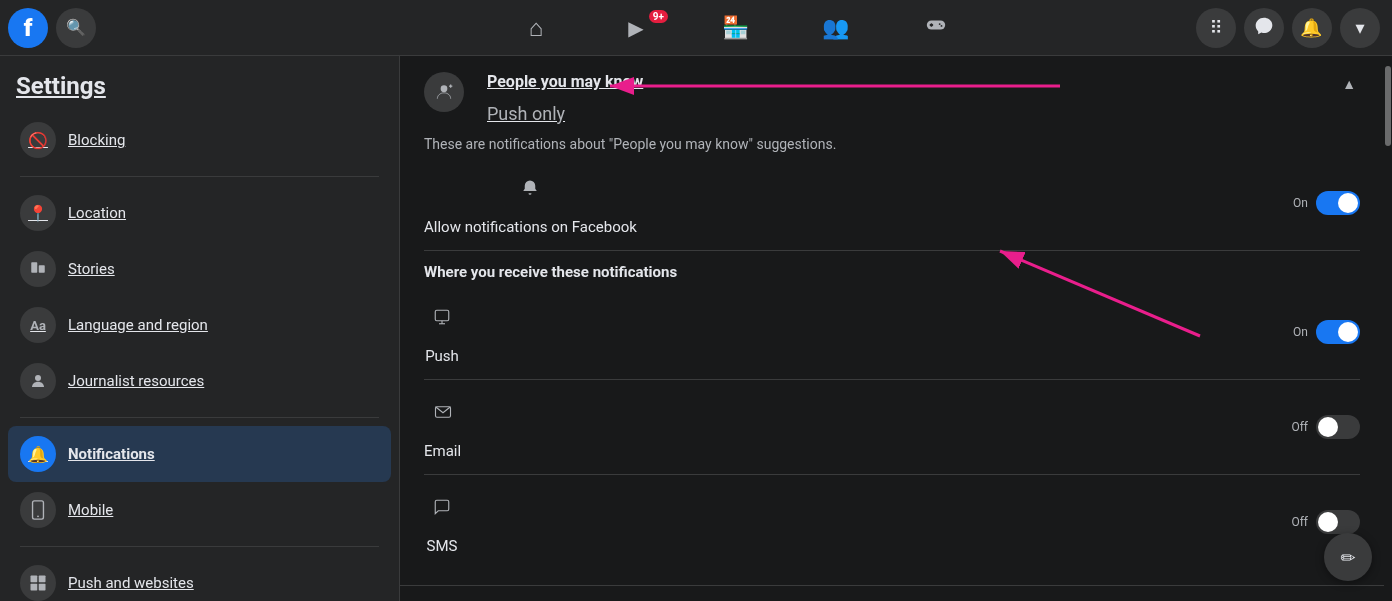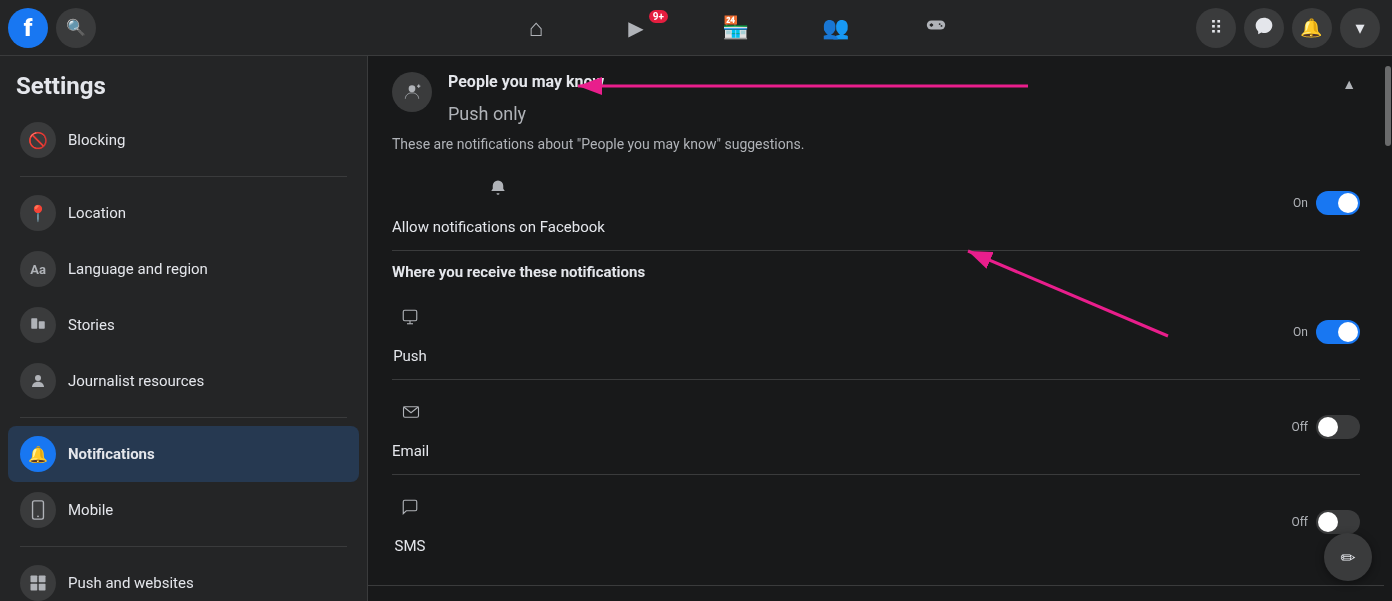--- a/index.html
+++ b/index.html
@@ -94,26 +94,27 @@
 
     
     .body-layout {
       display: flex;
       flex: 1;
       overflow: hidden;
     }
 
     
     .sidebar {
-      width: 368px;
+      width: 400px;
       background: #242526;
       border-right: 1px solid #3a3b3c;
       padding: 16px 8px;
       overflow-y: auto;
       flex-shrink: 0;
+      text-decoration: underline;
     }
     .sidebar-title {
       font-size: 24px;
       font-weight: 700;
       color: #e4e6eb;
       padding: 0 8px 12px 8px;
     }
     .sidebar-item {
       display: flex;
       align-items: center;
@@ -157,21 +158,22 @@
     }
     .section-header {
       display: flex;
       align-items: flex-start;
       justify-content: space-between;
       cursor: pointer;
     }
     .section-header-left {
       display: flex;
       align-items: flex-start;
-      gap: 16px;
+      gap: 23px;
+      text-decoration: underline;
     }
     .section-icon {
       width: 40px; height: 40px;
       border-radius: 50%;
       background: #3a3b3c;
       display: flex; align-items: center; justify-content: center;
       font-size: 18px;
       flex-shrink: 0;
       color: #b0b3b8;
     }
@@ -385,32 +387,32 @@
     </div>
 
     <div class="sidebar-divider"></div>
 
     <div class="sidebar-item">
       <div class="sidebar-icon">📍</div>
       <span>Location</span>
     </div>
 
     <div class="sidebar-item">
-      <div class="sidebar-icon" style="font-size:13px;font-weight:700;color:#b0b3b8;">Aa</div>
-      <span>Language and region</span>
-    </div>
-
-    <div class="sidebar-item">
       <div class="sidebar-icon">
         <svg width="18" height="18" viewBox="0 0 24 24" fill="#b0b3b8">
           <rect x="3" y="3" width="8" height="14" rx="1"></rect>
           <rect x="13" y="7" width="8" height="10" rx="1"></rect>
         </svg>
       </div>
       <span>Stories</span>
+    </div>
+
+    <div class="sidebar-item">
+      <div class="sidebar-icon" style="font-size:13px;font-weight:700;color:#b0b3b8;">Aa</div>
+      <span>Language and region</span>
     </div>
 
     <div class="sidebar-item">
       <div class="sidebar-icon">
         <svg width="18" height="18" viewBox="0 0 24 24" fill="#b0b3b8">
           <circle cx="12" cy="8" r="4"></circle>
           <path d="M4 20c0-4 3.6-7 8-7s8 3 8 7"></path>
         </svg>
       </div>
       <span>Journalist resources</span>

